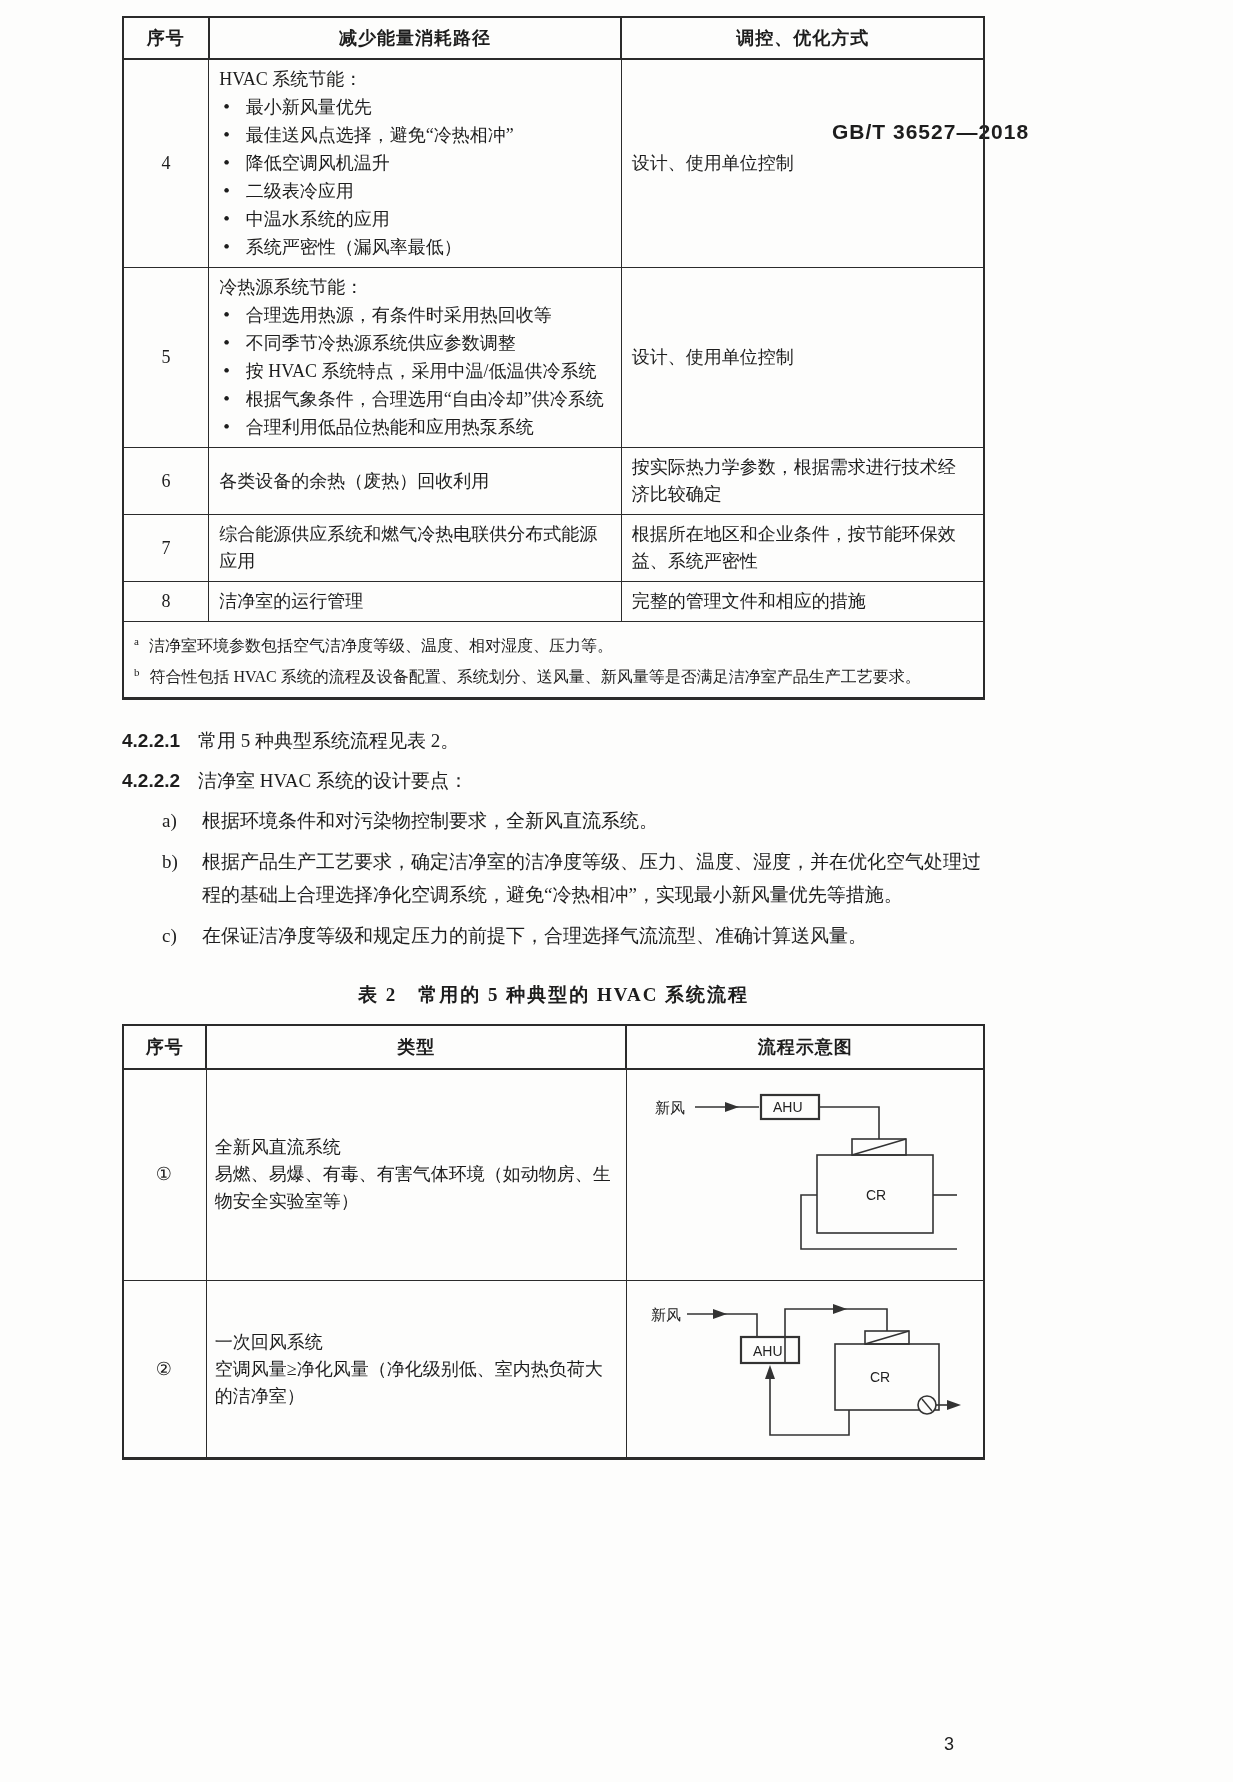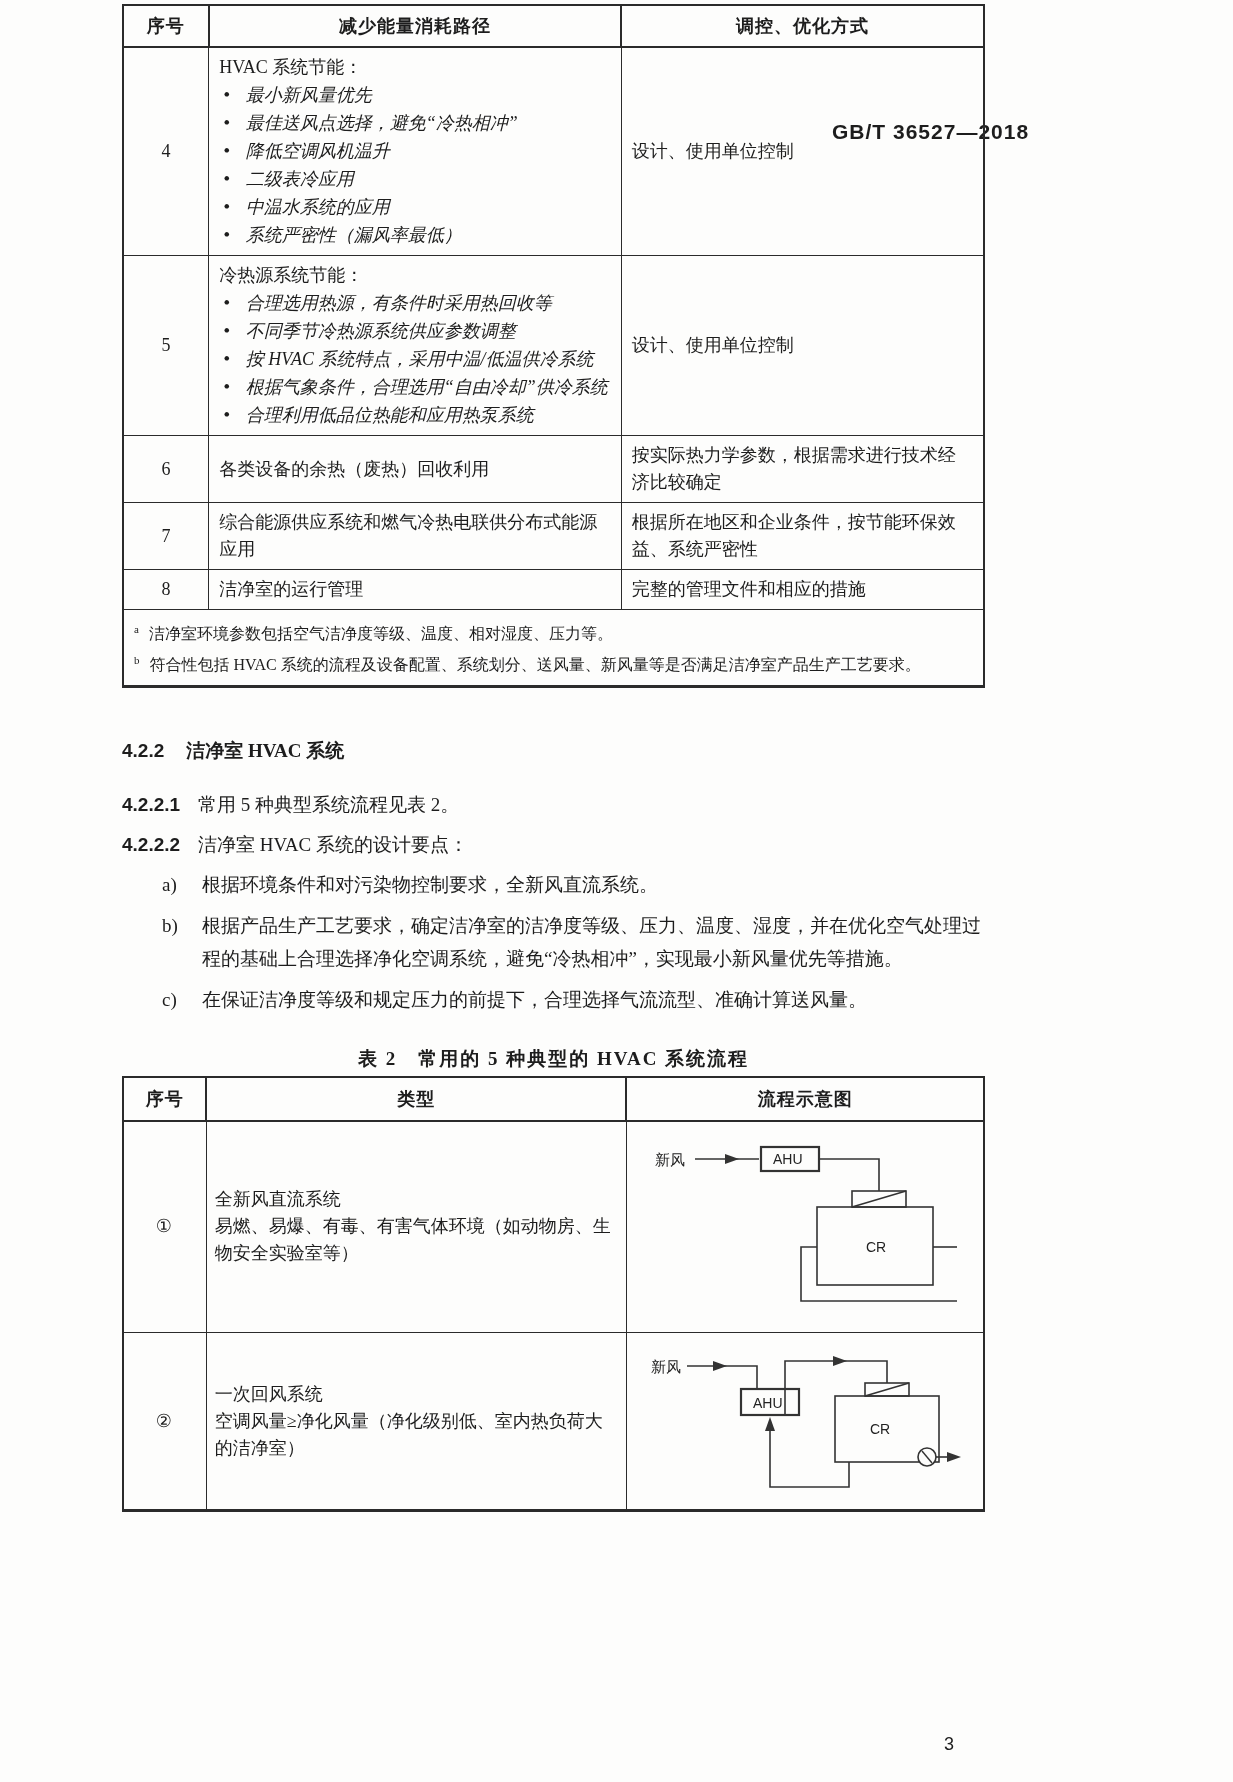--- a/index.html
+++ b/index.html
@@ -21,35 +21,35 @@
   .content{position:absolute;left:122px;top:0;width:863px;}
   .t-title{
     text-align:center;font-weight:bold;font-size:19px;
     letter-spacing:2px;
   }
   .t1-title{margin-top:192px;}
   .t2-title{margin-top:30px;}
   table{
     border-collapse:collapse;width:863px;
     font-size:18px;color:#1d1d1d;
-    margin-top:4px;
+    margin-top:16px;
   }
   table.std{border:2px solid #2b2b2b;border-bottom:3px solid #2b2b2b;}
   table.std th{
     border:2px solid #2b2b2b;font-weight:bold;font-size:18px;
     height:38px;text-align:center;letter-spacing:1px;
   }
   table.std td{
     border:1.5px solid #2b2b2b;vertical-align:middle;
     padding:6px 10px;line-height:27px;
   }
   td.num{text-align:center;width:66px;padding:4px 2px;}
   td.pathcell{padding-left:16px;}
   .bullets{margin:0;padding:0;list-style:none;}
-  .bullets li{padding-left:4px;font-style:italic;}
+  .bullets li{padding-left:4px;}
   .bullets li::before{content:"•";margin-right:16px;font-size:19px;}
   td.ctrlcell{padding-left:14px;line-height:28px;}
   td.footcell{padding:8px 14px 10px 30px;line-height:30px;font-size:16px;border-top:1.5px solid #2b2b2b;}
   .footnote{display:block;}
   .footnote sup{font-size:11px;margin-right:10px;}
   .sec-heading{
     margin-top:50px;font-weight:bold;font-size:19px;
   }
   .sec-heading .sec-no{margin-right:22px;font-family:"Liberation Sans","DejaVu Sans",sans-serif;}
   .para{margin-top:26px;font-size:19px;line-height:30px;}
@@ -142,23 +142,20 @@
       </tr>
       <tr>
         <td class="footcell" colspan="3">
           <span class="footnote"><sup>a</sup><span>洁净室环境参数包括空气洁净度等级、温度、相对湿度、压力等。</span></span>
           <span class="footnote"><sup>b</sup><span>符合性包括 HVAC 系统的流程及设备配置、系统划分、送风量、新风量等是否满足洁净室产品生产工艺要求。</span></span>
         </td>
       </tr>
     </tbody>
       </table>
 
-    <div class="sec-heading">
-      <span class="sec-no">4.2.2</span><span>洁净室 HVAC 系统</span>
-    </div>
 
     <div class="para">
       <span class="sec-no">4.2.2.1</span><span>常用 5 种典型系统流程见表 2。</span>
     </div>
 
     <div class="para tight">
       <span class="sec-no">4.2.2.2</span><span>洁净室 HVAC 系统的设计要点：</span>
     </div>
 
     <div class="abc-list">

